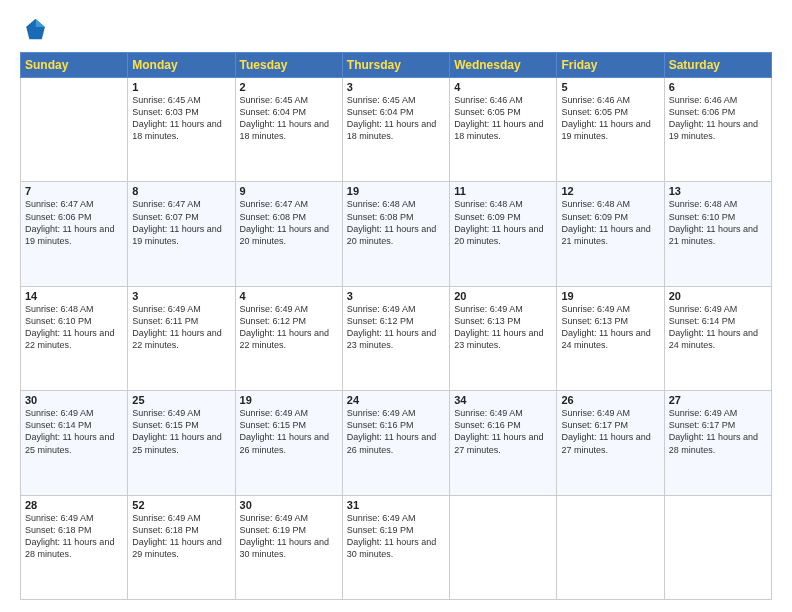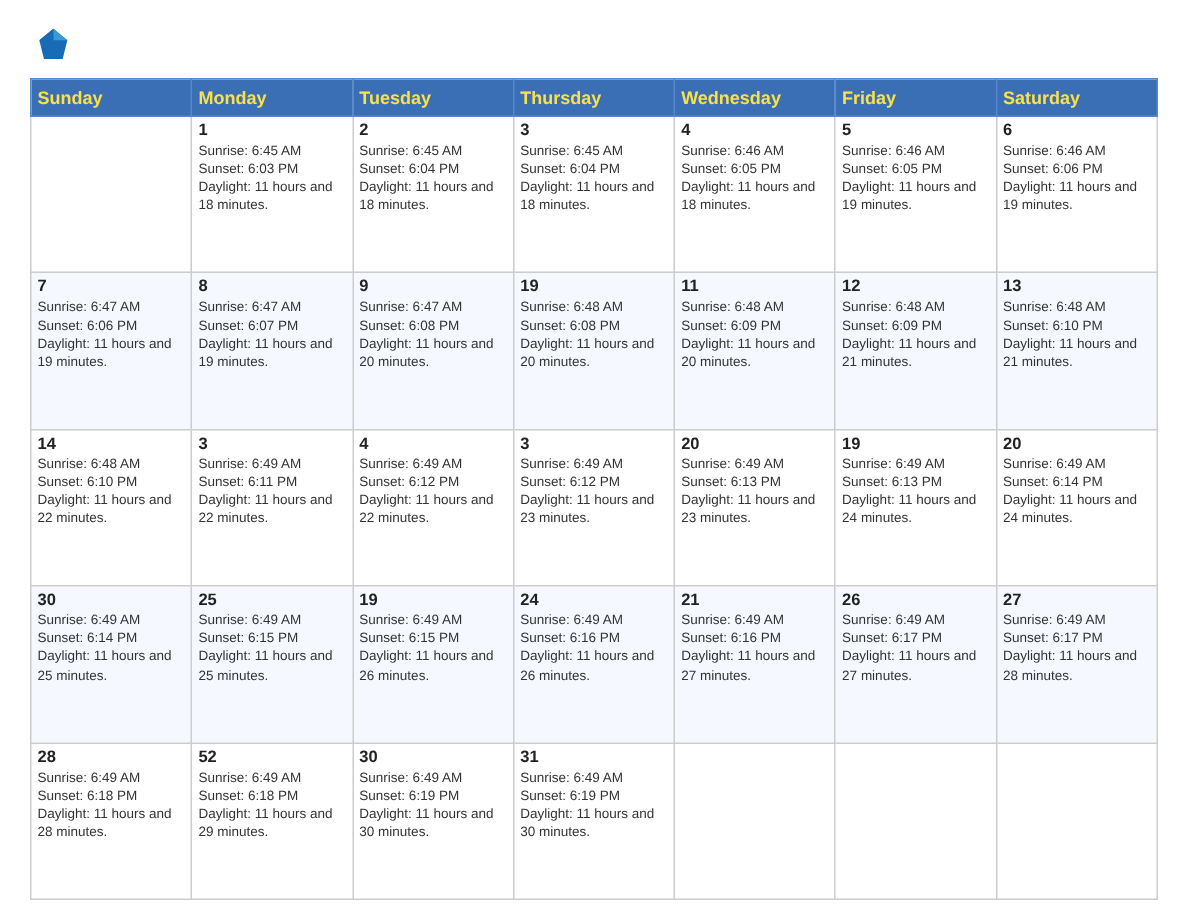--- a/index.html
+++ b/index.html
@@ -277,21 +277,21 @@
 Sunset: 6:15 PM
 Daylight: 11 hours and 26 minutes.</div>
           </td>
           <td>
             <span class="day-number">24</span>
             <div class="day-info" style="white-space: pre-line;">Sunrise: 6:49 AM
 Sunset: 6:16 PM
 Daylight: 11 hours and 26 minutes.</div>
           </td>
           <td>
-            <span class="day-number">21</span>
+            <span class="day-number">34</span>
             <div class="day-info" style="white-space: pre-line;">Sunrise: 6:49 AM
 Sunset: 6:16 PM
 Daylight: 11 hours and 27 minutes.</div>
           </td>
           <td>
             <span class="day-number">26</span>
             <div class="day-info" style="white-space: pre-line;">Sunrise: 6:49 AM
 Sunset: 6:17 PM
 Daylight: 11 hours and 27 minutes.</div>
           </td>

